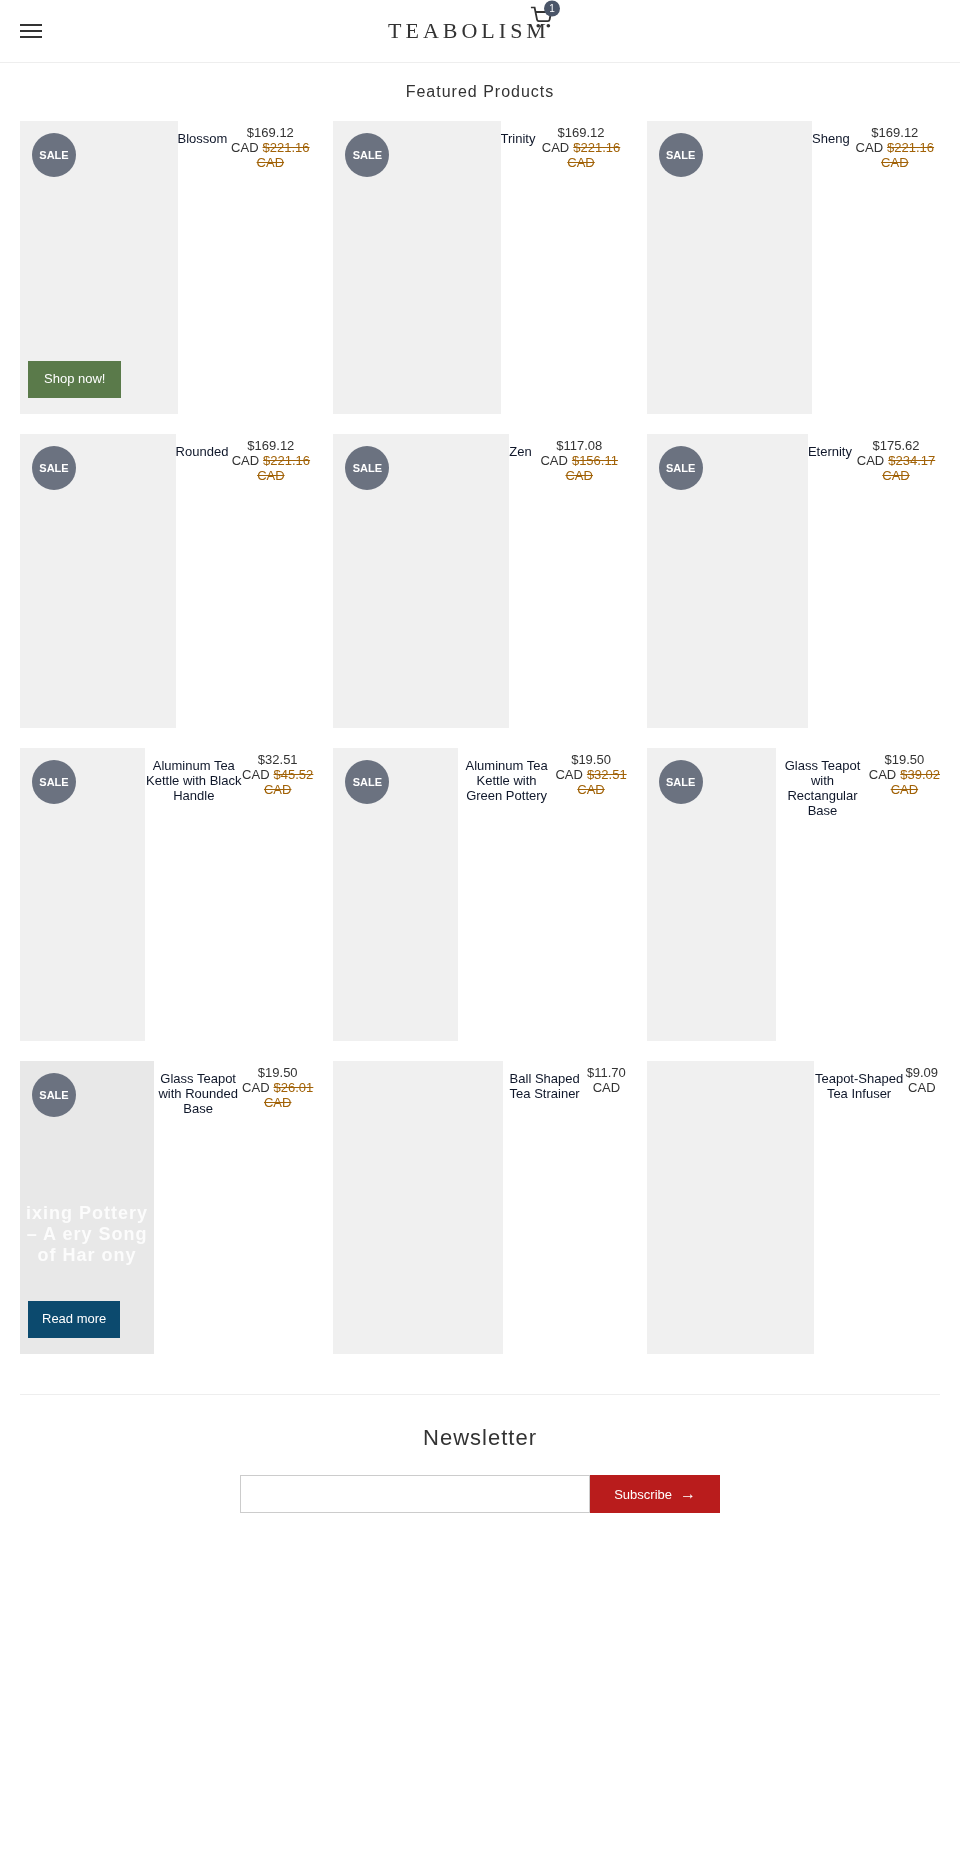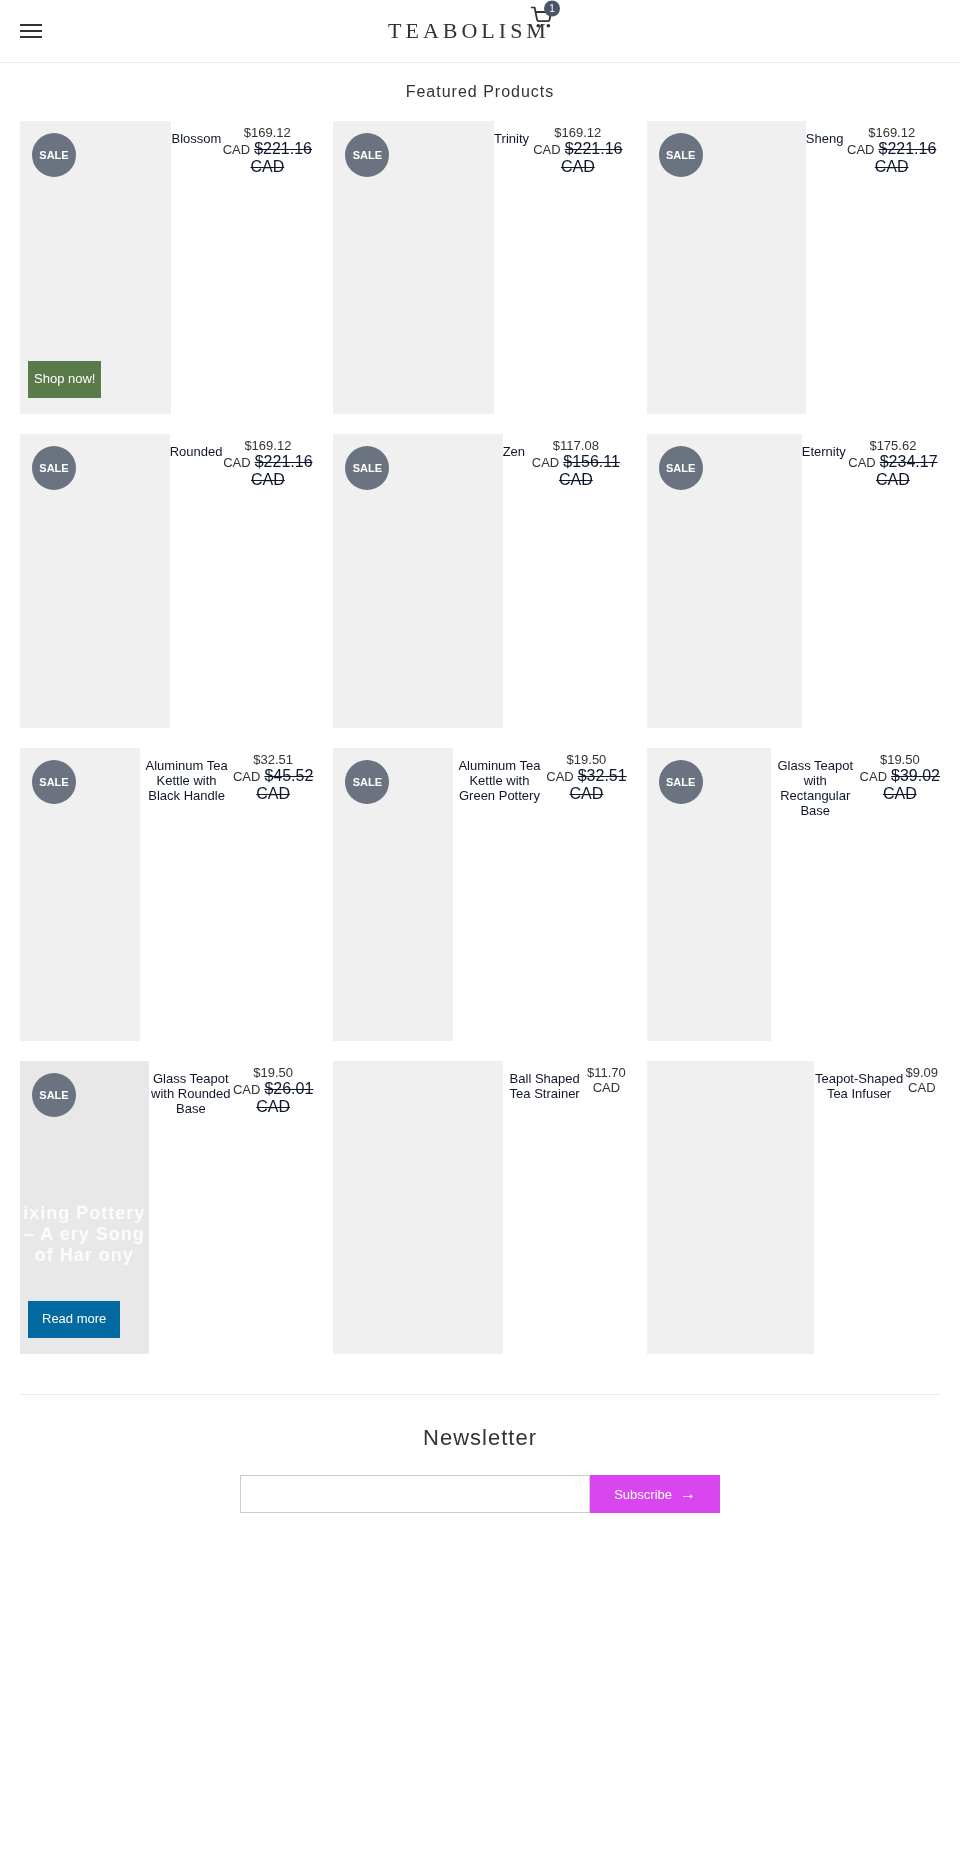--- a/index.html
+++ b/index.html
@@ -15,37 +15,37 @@
 
     
     .main { padding: 20px 20px 40px; max-width: 960px; margin: 0 auto; }
     .section-title { text-align: center; font-size: 16px; font-weight: normal; margin-bottom: 20px; letter-spacing: 1px; }
 
     
     .product-grid { display: grid; grid-template-columns: repeat(3, 1fr); gap: 20px; margin-bottom: 40px; }
     .product-card { display: flex; flex-direction: row; cursor: pointer; }
     .product-image-wrap { position: relative; background: #f0f0f0; width: 100%; padding-bottom: 100%; overflow: hidden; }
     .sale-badge { position: absolute; top: 12px; left: 12px; background: #6b7280; color: #fff; border-radius: 50%; width: 44px; height: 44px; display: flex; align-items: center; justify-content: center; font-size: 11px; font-weight: bold; z-index: 2; }
-    .shop-now-btn { position: absolute; bottom: 16px; left: 8px; background: #5a7a4a; color: #fff; border: none; padding: 10px 6px; cursor: pointer; font-size: 13px; line-height: 1.3; font-weight: normal; }
-    .read-more-btn { position: absolute; bottom: 16px; left: 8px; background: #0369a1; color: #fff; border: none; padding: 10px 14px; cursor: pointer; font-size: 13px; line-height: 1.3; font-weight: normal; }
+    .shop-now-btn { position: absolute; bottom: 16px; left: 8px; background: #5a7a4a; color: #fff; border: none; padding: 10px 16px; cursor: pointer; font-size: 13px; line-height: 1.3; font-weight: normal; }
+    .read-more-btn { position: absolute; bottom: 16px; left: 8px; background: #0c4a6e; color: #fff; border: none; padding: 10px 14px; cursor: pointer; font-size: 13px; line-height: 1.3; font-weight: normal; }
     .product-name { text-align: center; margin-top: 10px; font-size: 13px; color: #0f172a; }
     .product-pricing { text-align: center; margin-top: 4px; font-size: 13px; color: #333; }
-    .product-pricing .original { color: #0f172a; text-decoration: line-through; font-size: 16px; margin-left: 4px; }
+    .product-pricing .original { color: #a16207; text-decoration: line-through; font-size: 13px; margin-left: 4px; }
 
     
     .banner-card { position: relative; background: #e8e8e8; width: 100%; padding-bottom: 100%; overflow: hidden; }
     .banner-text { position: absolute; bottom: 30%; left: 0; right: 0; text-align: center; color: rgba(255,255,255,0.85); font-size: 18px; font-weight: bold; letter-spacing: 1px; }
 
     
     .newsletter { text-align: center; padding: 30px 20px 40px; border-top: 1px solid #eee; margin-top: 10px; }
     .newsletter-title { font-size: 22px; font-weight: normal; margin-bottom: 24px; letter-spacing: 1px; }
     .newsletter-sub { font-size: 13px; color: #555; margin-bottom: 18px; }
     .newsletter-form { display: flex; justify-content: center; gap: 0; max-width: 480px; margin: 0 auto; }
     .newsletter-input { flex: 1; border: 1px solid #ccc; padding: 10px 14px; font-size: 13px; outline: none; }
-    .newsletter-btn { background: #d946ef; color: #fff; border: none; padding: 10px 24px; cursor: pointer; font-size: 13px; display: flex; align-items: center; gap: 8px; }
+    .newsletter-btn { background: #b91c1c; color: #fff; border: none; padding: 10px 24px; cursor: pointer; font-size: 13px; display: flex; align-items: center; gap: 8px; }
     .arrow-icon { font-size: 16px; }
   </style>
 </head>
 <body>
 
 <header>
   <div class="header">
     <div class="header-menu">
       <span></span>
         <span></span>

